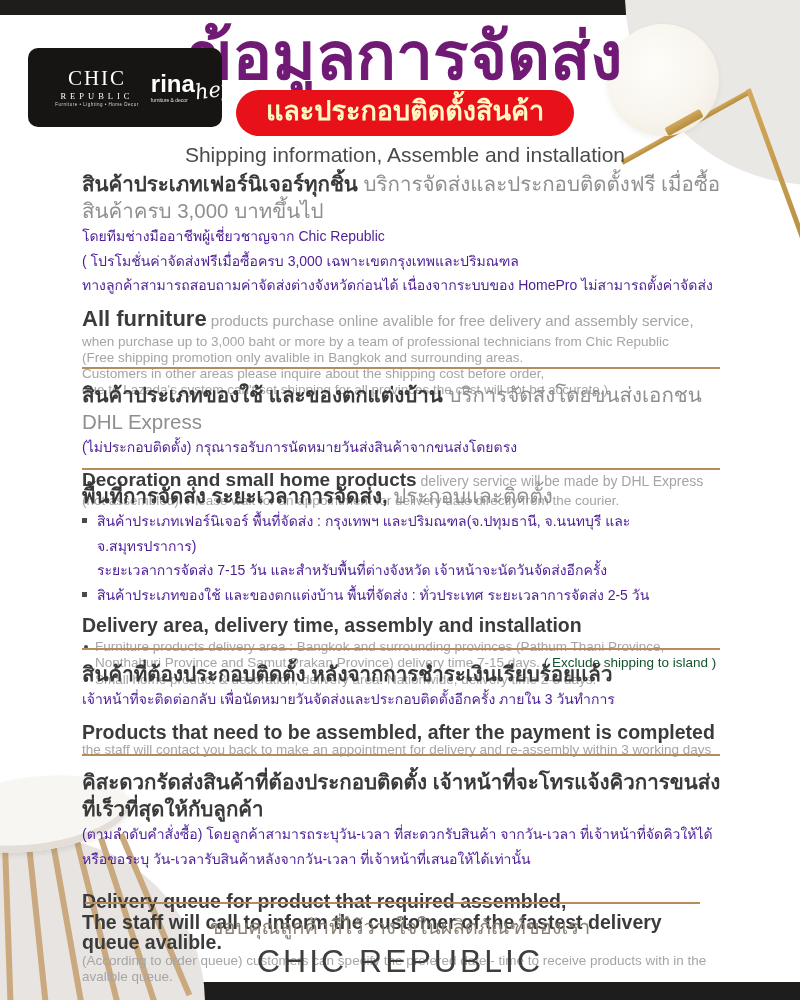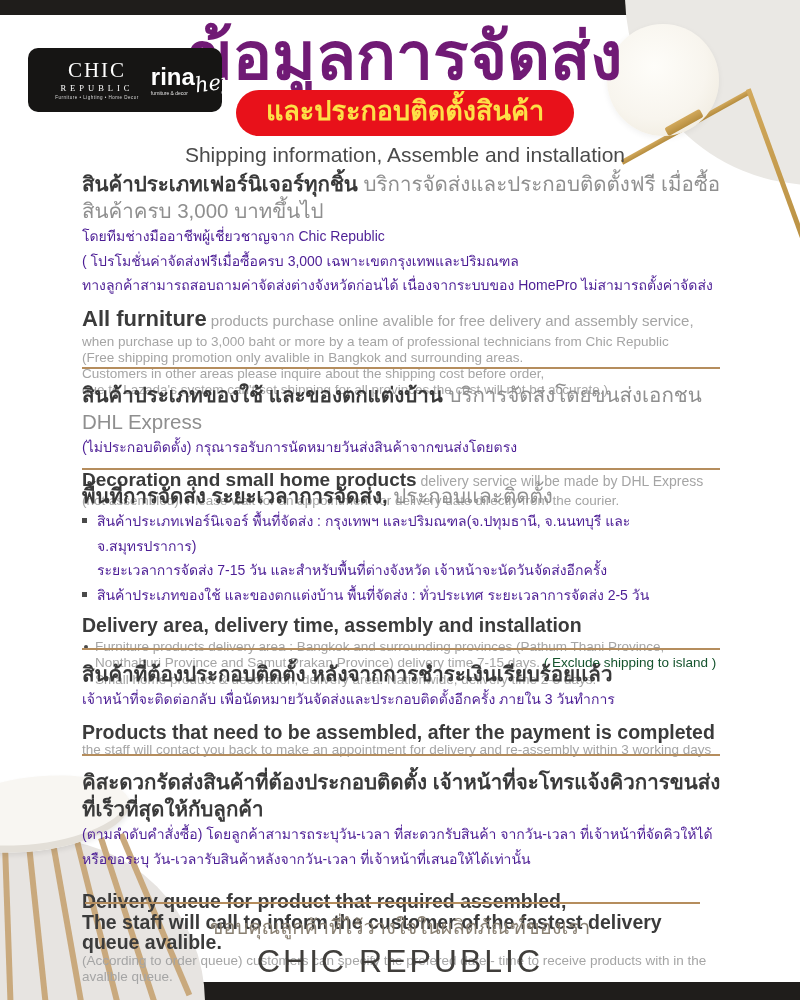--- a/index.html
+++ b/index.html
@@ -19,35 +19,35 @@
   .rod-b{left:746px;top:90px;width:5px;height:192px;transform-origin:top left;transform:rotate(-20deg);}
   .rod-bracket{left:664px;top:118px;width:40px;height:9px;transform:rotate(-29deg);z-index:5;border-radius:2px;}
   
   .circle-bl{position:absolute;left:-125px;top:838px;width:330px;height:330px;border-radius:50%;
              background:#e7e4e1;z-index:2;}
   .stool-leg{position:absolute;width:6px;height:175px;background:#c9a97d;transform-origin:top center;z-index:3;}
   .stool-seat{position:absolute;left:-62px;top:777px;width:192px;height:74px;border-radius:50%;
               background:#f8f6f2;box-shadow:inset 0 -7px 0 #e3dfd8,0 3px 5px rgba(0,0,0,0.08);
               transform:rotate(-7deg);z-index:4;}
   
-  .logo-badge{position:absolute;left:28px;top:48px;width:194px;height:64px;background:#161514;
+  .logo-badge{position:absolute;left:28px;top:48px;width:194px;height:79px;background:#161514;
               border-radius:10px;display:flex;align-items:center;justify-content:center;gap:12px;z-index:5;}
   .chic-block{text-align:center;color:#ffffff;line-height:1;}
   .chic-word{font-family:"Liberation Serif","DejaVu Serif",serif;font-size:21px;letter-spacing:2px;}
   .republic-word{font-family:"Liberation Serif","DejaVu Serif",serif;font-size:8.5px;letter-spacing:4px;margin-top:3px;}
   .chic-tag{font-size:4.5px;letter-spacing:0.5px;margin-top:3px;color:#d8d8d8;}
   .rina-block{position:relative;color:#ffffff;line-height:1;text-align:left;}
   .rina-word{font-size:24px;font-weight:bold;letter-spacing:0px;}
   .rina-tag{font-size:5px;margin-top:2px;color:#e0e0e0;}
   .hey-word{position:absolute;left:44px;top:8px;font-family:"DejaVu Serif",serif;font-style:italic;
             font-size:21px;transform:rotate(-8deg);}
   
   .header{position:absolute;left:180px;top:26px;width:450px;text-align:center;z-index:4;}
   .title-th{font-size:66px;font-weight:bold;color:#701a75;line-height:62px;font-family:Liberation Serif, serif;}
-  .badge-red{display:inline-block;margin-top:2px;background:#e8111a;color:#fde047;font-size:27px;
+  .badge-red{display:inline-block;margin-top:2px;background:#e8111a;color:#fef9c3;font-size:27px;
              font-weight:bold;padding:6px 30px 10px 30px;border-radius:28px;line-height:30px;}
   .subtitle{margin-top:7px;font-size:21px;color:#4a4a4a;}
   
   .section{position:absolute;left:82px;width:642px;z-index:4;}
   .th-head{font-size:20.5px;line-height:27px;color:#8f8f8f;}
   .th-head b{color:#3a3a3a;}
   .th-line{font-size:14px;line-height:24.5px;color:#4c1d95;}
   .en-head-lg{font-size:15px;line-height:26px;color:#a5a5a5;margin-top:8px;}
   .en-head-lg b{font-size:22px;color:#3b3b3b;}
   .en-line{font-size:13.5px;line-height:16px;color:#a5a5a5;}

